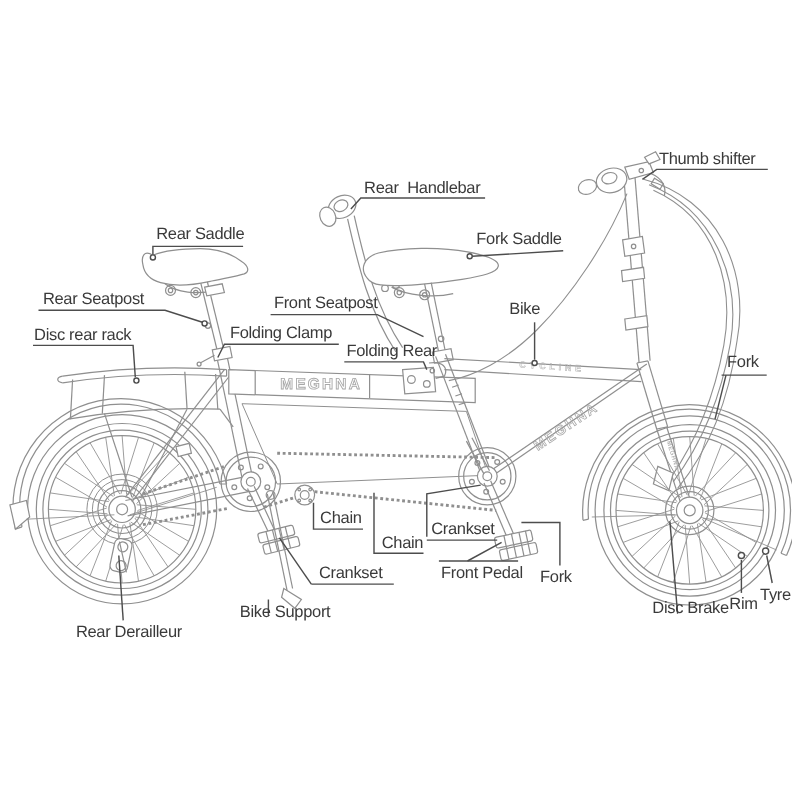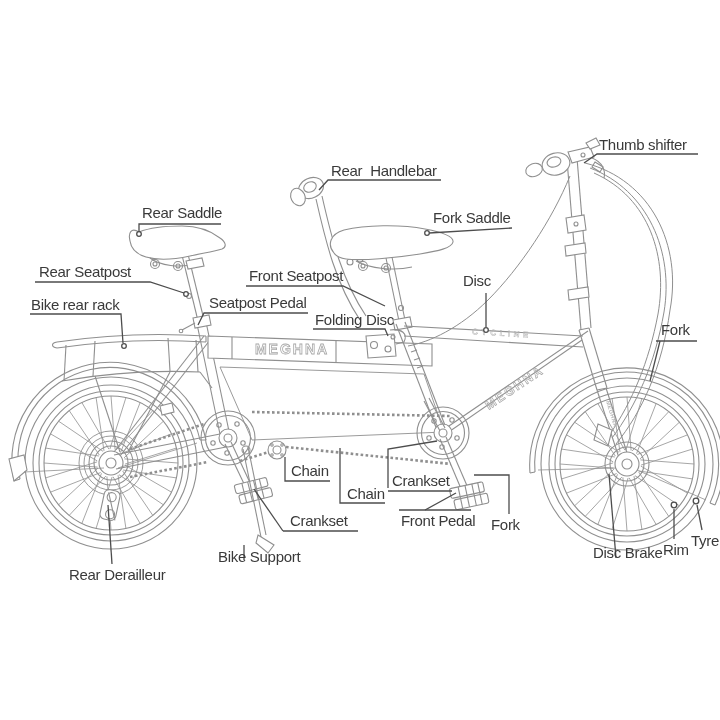--- a/index.html
+++ b/index.html
@@ -408,24 +408,24 @@
     </g>
   </g>
 </svg>
 
 <div class="lbl" style="left:142px;top:204px">Rear Saddle</div>
 <div class="lbl wide" style="left:331px;top:162px">Rear Handlebar</div>
 <div class="lbl" style="left:433px;top:209px">Fork Saddle</div>
 <div class="lbl" style="left:599px;top:136px">Thumb shifter</div>
 <div class="lbl" style="left:39px;top:263px">Rear Seatpost</div>
 <div class="lbl" style="left:249px;top:267px">Front Seatpost</div>
-<div class="lbl" style="left:463px;top:272px">Disc</div>
-<div class="lbl" style="left:31px;top:296px">Bike rear rack</div>
-<div class="lbl" style="left:209px;top:294px">Seatpost Pedal</div>
-<div class="lbl" style="left:315px;top:311px">Folding Disc</div>
+<div class="lbl" style="left:463px;top:272px">Bike</div>
+<div class="lbl" style="left:31px;top:296px">Disc rear rack</div>
+<div class="lbl" style="left:209px;top:294px">Folding Clamp</div>
+<div class="lbl" style="left:315px;top:311px">Folding Rear</div>
 <div class="lbl" style="left:661px;top:321px">Fork</div>
 <div class="lbl" style="left:291px;top:462px">Chain</div>
 <div class="lbl" style="left:347px;top:485px">Chain</div>
 <div class="lbl" style="left:392px;top:472px">Crankset</div>
 <div class="lbl" style="left:290px;top:512px">Crankset</div>
 <div class="lbl" style="left:401px;top:512px">Front Pedal</div>
 <div class="lbl" style="left:491px;top:516px">Fork</div>
 <div class="lbl" style="left:593px;top:544px">Disc Brake</div>
 <div class="lbl" style="left:663px;top:541px">Rim</div>
 <div class="lbl" style="left:691px;top:532px">Tyre</div>

